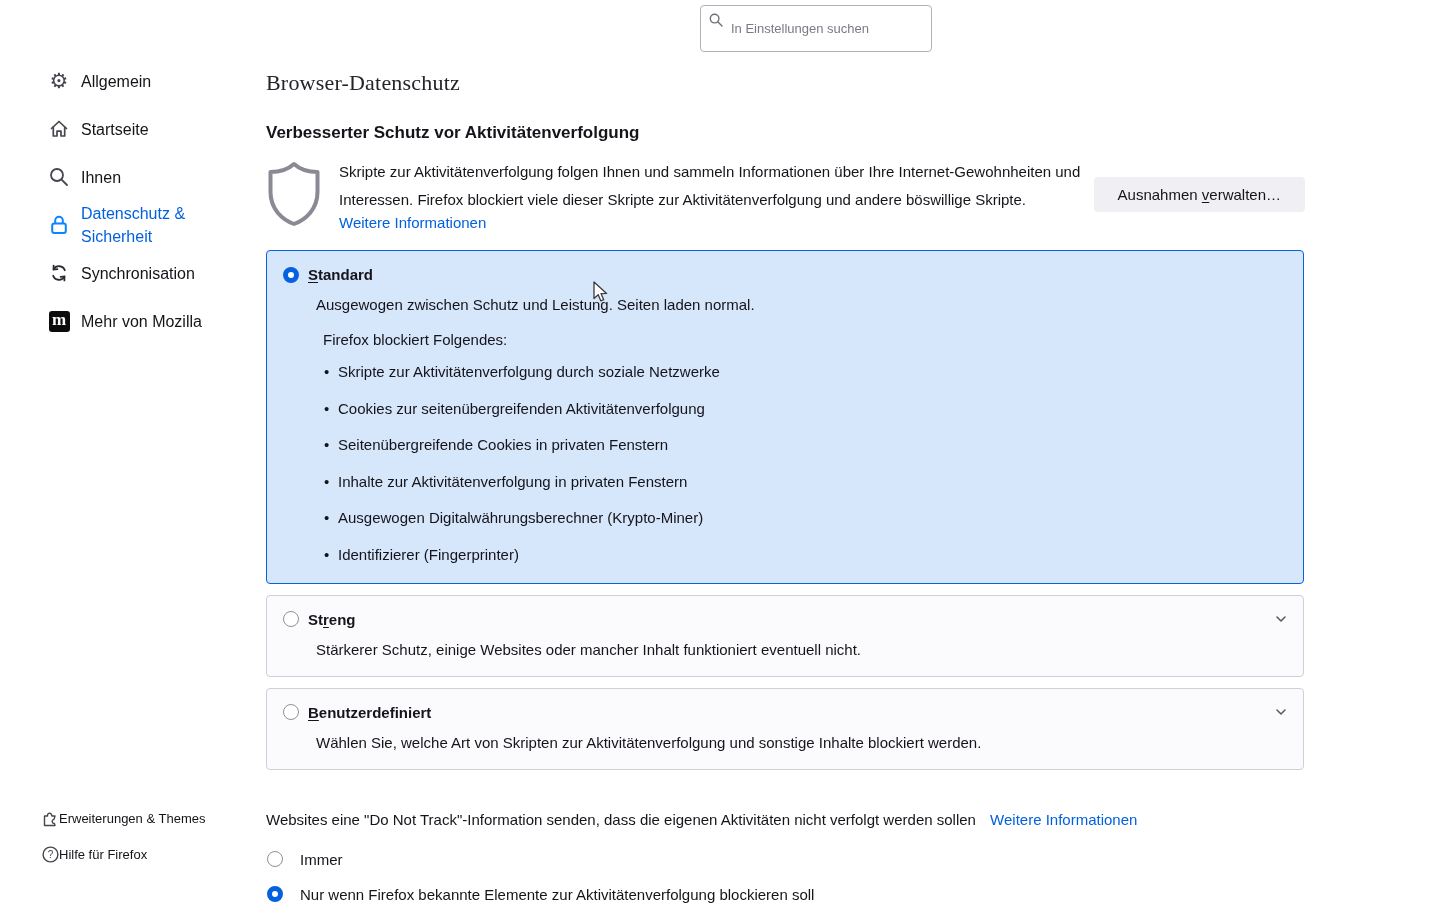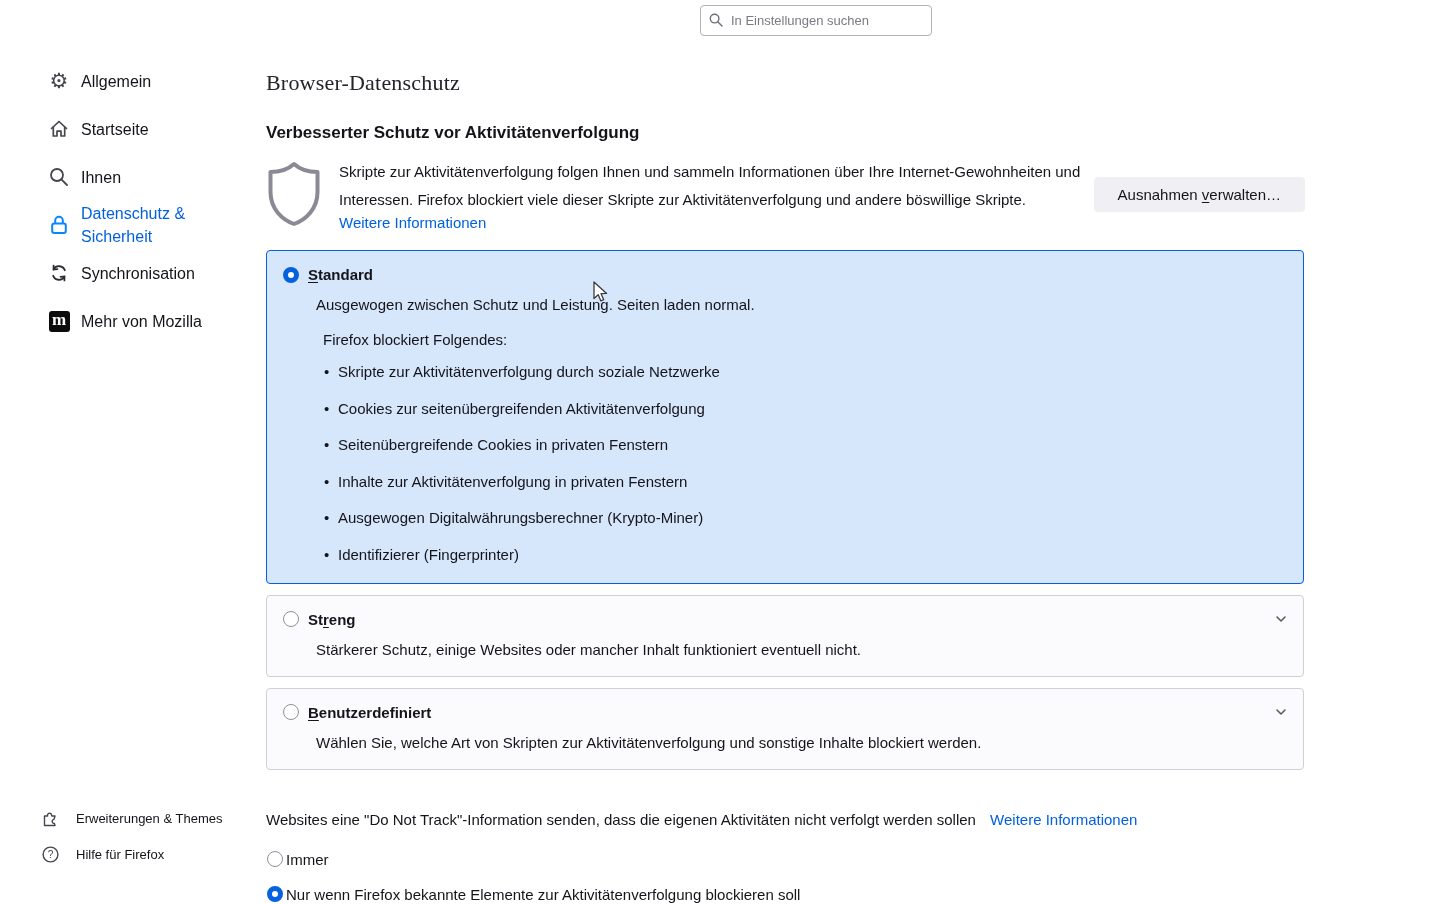--- a/index.html
+++ b/index.html
@@ -6,21 +6,21 @@
   html, body { width: 1440px; height: 904px; }
   body {
     position: relative;
     background: #ffffff;
     color: #15141a;
     font-family: "Liberation Sans", sans-serif;
     font-size: 15px;
     overflow: hidden;
   }
   
-  .search-wrap { position: absolute; left: 700px; top: 5px; width: 232px; height: 31px; }
+  .search-wrap { position: absolute; left: 700px; top: 5px; width: 232px; height: 47px; }
   .search-wrap input {
     width: 100%; height: 100%;
     border: 1px solid #b1b1b9; border-radius: 4px;
     padding: 0 8px 0 30px;
     font-family: "Liberation Sans", sans-serif;
     font-size: 13px; color: #15141a; background: #fff;
     outline: none;
   }
   .search-wrap input::placeholder { color: #7a7a85; }
   .search-wrap .mag { position: absolute; left: 9px; top: 8px; }
@@ -34,21 +34,21 @@
   .side-item .lbl { font-size: 16px; line-height: 23px; color: #15141a; }
   .side-item.selected .lbl { color: #0060df; }
   .gear-glyph { font-size: 21px; color: #46464f; line-height: 22px; }
   .moz-badge {
     width: 21px; height: 21px; background: #0c0c0d; border-radius: 3px;
     color: #fff; font-family: "Liberation Serif", serif; font-weight: 700;
     font-size: 17px; display: flex; align-items: center; justify-content: center;
     padding-bottom: 3px;
   }
   .sidebar-footer { position: absolute; left: 42px; top: 800px; width: 210px; }
-  .foot-item { display: flex; align-items: center; min-height: 36px; gap: 17px; }
+  .foot-item { display: flex; align-items: center; min-height: 36px; gap: 0; }
   .foot-item .icn { width: 17px; height: 17px; flex: 0 0 17px; display: flex; align-items: center; justify-content: center; }
   .foot-item .lbl { font-size: 13px; color: #15141a; }
   
   .main { position: absolute; left: 266px; top: 0; width: 1039px; }
   h1.page-title { margin-top: 70px; font-size: 22px; font-weight: 400; color: #25242a; letter-spacing: .2px; font-family: Liberation Serif, serif; }
   h2.section-heading { margin-top: 27px; font-size: 17px; font-weight: 700; }
   .intro { display: flex; margin-top: 15px; align-items: center; }
   .intro .shield { flex: 0 0 56px; margin-right: 17px; margin-top: 2px; }
   .intro .intro-text { width: 752px; }
   .intro .intro-text p { font-size: 15px; line-height: 27.5px; }
@@ -81,21 +81,21 @@
   .card ul.blocklist li { font-size: 15px; line-height: 18px; margin-bottom: 18.5px; position: relative; }
   .card ul.blocklist li::before {
     content: "•"; position: absolute; left: -14px; top: 0; font-size: 15px; color: #15141a;
   }
   .card ul.blocklist li:last-child { margin-bottom: 2px; }
   .chev { position: absolute; right: 14px; top: 15px; cursor: pointer; }
   
   .dnt { margin-top: 40px; }
   .dnt .dnt-line { font-size: 15px; line-height: 20px; }
   .dnt .dnt-line .link { margin-left: 10px; }
-  .dnt .radio-line { display: flex; align-items: center; gap: 3px; margin-left: 1px; text-align: right; }
+  .dnt .radio-line { display: flex; align-items: center; gap: 17px; margin-left: 1px; text-align: right; }
   .dnt .radio-line.first { margin-top: 21px; }
   .dnt .radio-line.second { margin-top: 18px; }
   .dnt .radio-line .rl-label { font-size: 15px; }
   
   .cursor { position: absolute; left: 593px; top: 281px; pointer-events: none; }
 </style>
 </head>
 <body>
 
 <div class="search-wrap">

